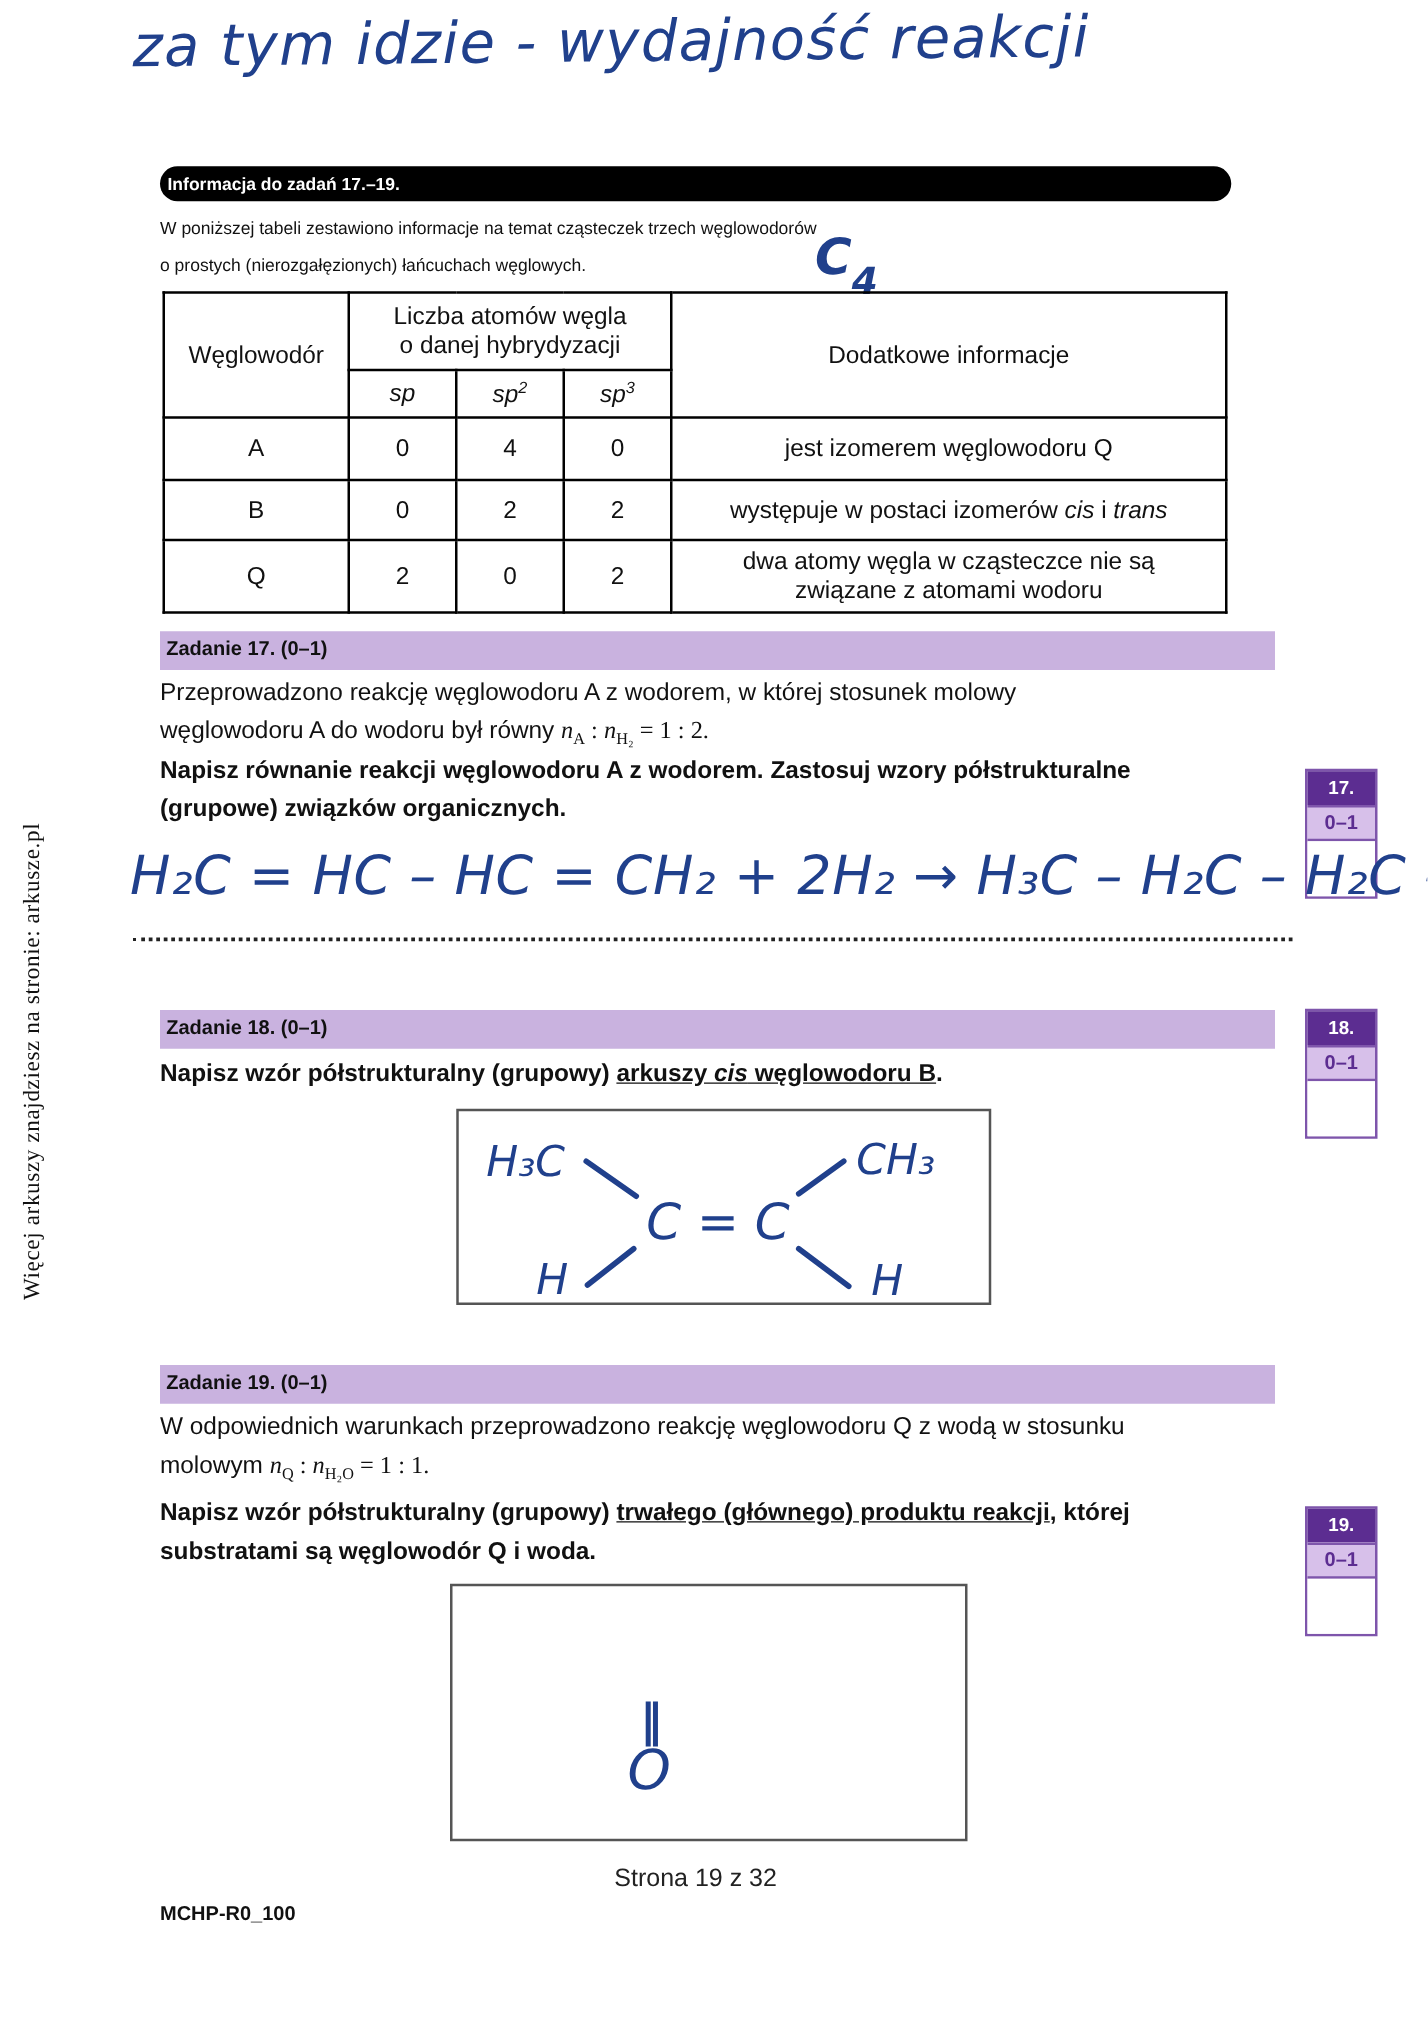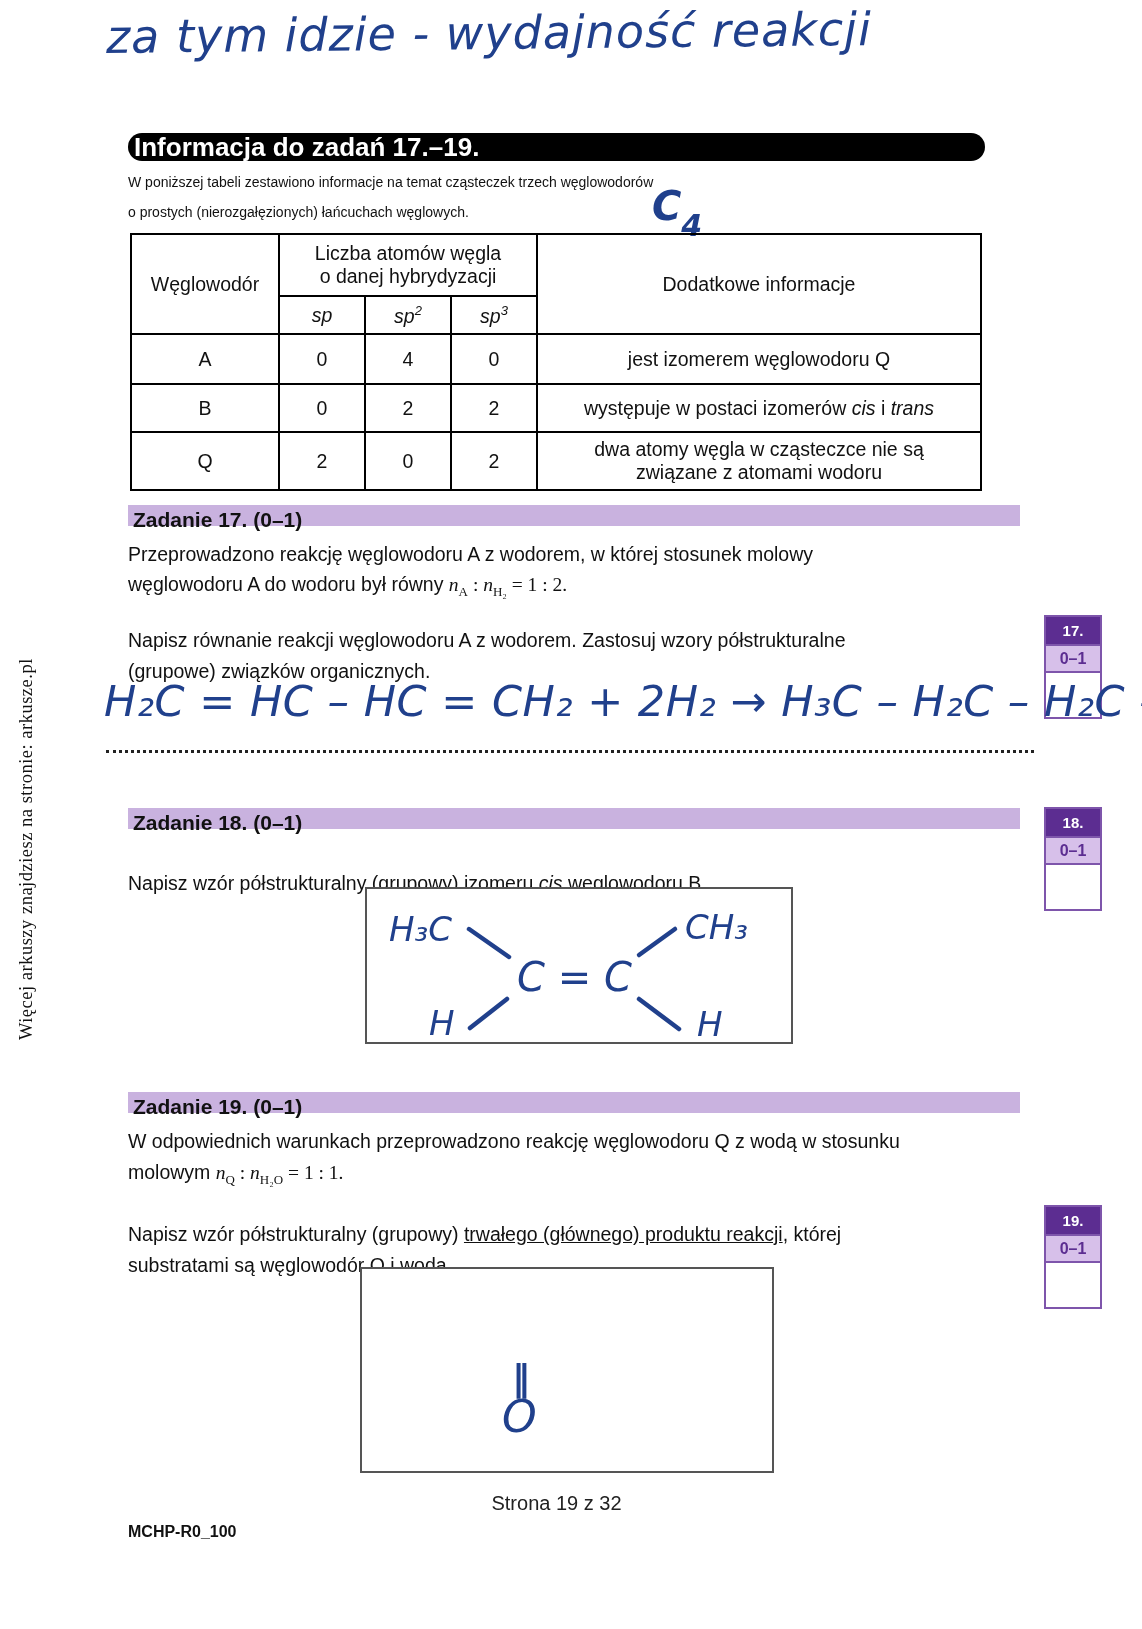--- a/index.html
+++ b/index.html
@@ -12,38 +12,38 @@
     font-family:"DejaVu Sans", sans-serif; font-style:italic; color:#20408c;
     white-space:nowrap;
   }
   .top-note { position:absolute; left:106px; top:6px; font-size:46px; letter-spacing:1px; transform:rotate(-0.6deg); }
   .c4 { position:absolute; left:652px; top:183px; font-size:40px; font-weight:bold; }
   .c4 .c4sub { font-size:30px; vertical-align:-16px; }
 
   
   .black-bar {
     position:absolute; left:128px; top:133px; width:857px; height:28px;
-    background:#000; color:#fff; font-weight:bold; font-size:26px;
+    background:#000; color:#fff; font-weight:bold; font-size:14px;
     line-height:28px; padding-left:6px; box-sizing:border-box;border-radius:14px;
   }
   .intro { position:absolute; left:128px; top:167px; width:880px; font-size:14px; line-height:30px; }
 
   
   .tbl { position:absolute; left:130px; top:233px; border-collapse:collapse; table-layout:fixed; }
   .tbl td { border:2px solid #000; text-align:center; vertical-align:middle; font-size:19.5px; padding:2px 6px; }
   .tbl .ital { font-style:italic; }
   .tbl sup { font-size:13px; }
 
   
   .zbar {
-    position:absolute; left:128px; width:892px; height:21px; background:#c9b2df;
-    font-weight:bold; font-size:21px; line-height:29px; padding-left:5px; box-sizing:border-box;
+    position:absolute; left:128px; width:892px; height:31px; background:#c9b2df;
+    font-weight:bold; font-size:16px; line-height:29px; padding-left:5px; box-sizing:border-box;
   }
   .para { position:absolute; left:128px; width:900px; font-size:19.5px; line-height:30px; }
-  .bold { font-weight:normal;margin-top:24px; }
+  .bold { font-weight:bold; }
   .und { text-decoration:underline; }
   .math { font-family:"Liberation Serif", serif;margin-top:37px; }
   .math .mvar { font-style:italic; }
   .math sub { font-size:13px; }
 
   
   .scorebox { position:absolute; left:1044px; width:58px; background:#fff; border:2px solid #7e55ab; box-sizing:border-box; }
   .scorebox .num { background:#5c2d91; color:#fff; font-weight:bold; text-align:center; font-size:15px; height:27px; line-height:27px; }
   .scorebox .range { background:#d7c0ea; color:#5c2d91; font-weight:bold; text-align:center; font-size:16px; height:25px; line-height:25px; border-top:2px solid #7e55ab; border-bottom:2px solid #7e55ab; }
   .scorebox .empty { height:44px; background:#fff; }
@@ -146,21 +146,21 @@
     <div class="num">17.</div>
     <div class="range">0–1</div>
     <div class="empty"></div>
   </div>
 
   <div class="dotline"></div>
   <div class="hw eq17">H₂C = HC – HC = CH₂  +  2H₂  → H₃C – H₂C – H₂C – CH₃</div>
 
   <div class="zbar" style="top:808px">Zadanie 18. (0–1)</div>
   <div class="para bold" style="top:844px">
-    <span>Napisz wzór półstrukturalny (grupowy) </span><span class="und"><span>izomeru </span><i>cis</i><span> węglowodoru B</span></span><span>.</span>
+    <span>Napisz wzór półstrukturalny (grupowy) </span><span class="und"><span>arkuszy </span><i>cis</i><span> węglowodoru B</span></span><span>.</span>
   </div>
   <div class="scorebox" style="top:807px">
     <div class="num">18.</div>
     <div class="range">0–1</div>
     <div class="empty"></div>
   </div>
 
   <div class="ansbox box18">
     <svg width="420" height="149" viewBox="0 0 420 149" style="font-family:'DejaVu Sans',sans-serif; font-style:italic;">
       <g stroke="#20408c" stroke-width="4.5" stroke-linecap="round">

